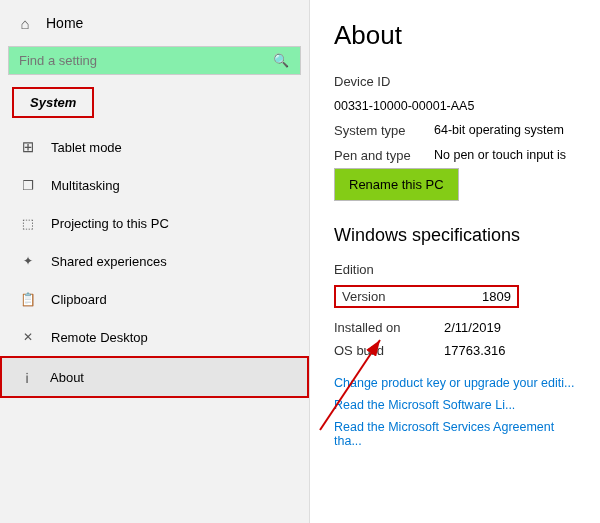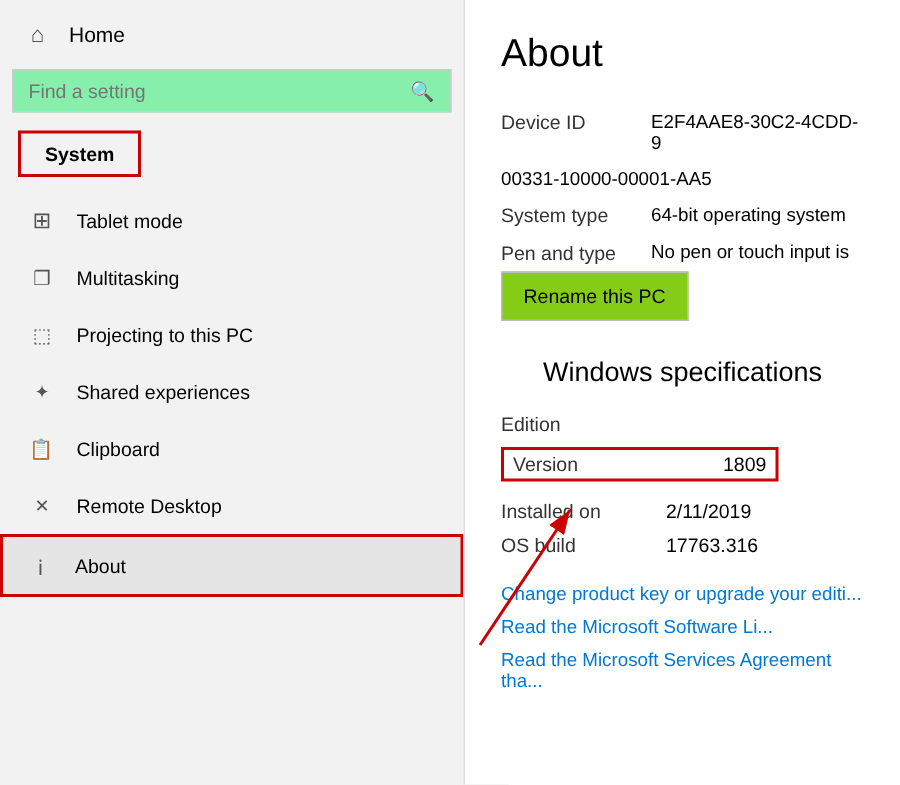--- a/index.html
+++ b/index.html
@@ -136,21 +136,20 @@
       cursor: pointer;
       margin-bottom: 24px;
       color: #000;
     }
 
     .section-title {
       font-size: 18px;
       font-weight: 300;
       margin-bottom: 12px;
       color: #000;
-      text-align: center;
     }
 
     .spec-table {}
     .spec-row {
       display: flex;
       font-size: 13px;
       padding: 4px 0;
       color: #000;
       position: relative;
     }
@@ -195,21 +194,21 @@
   <div class="sidebar-home">
     <span class="nav-icon">⌂</span>
     <span>Home</span>
   </div>
 
   <div class="search-box">
     <input type="text" placeholder="Find a setting" style="">
     <span style="color:#666;font-size:13px;">🔍</span>
   </div>
 
-  <div style="padding: 4px 8px 6px 8px;">
+  <div style="padding: 4px 8px 6px 8px; font-style: italic;">
     <span class="system-label">System</span>
   </div>
 
   <div class="nav-items">
     <div class="nav-item">
       <span class="nav-icon">⊞</span>
       <span>Tablet mode</span>
     </div>
     <div class="nav-item">
       <span class="nav-icon" style="font-size:13px;">❐</span>
@@ -237,21 +236,20 @@
     </div>
   </div>
 </div>
 
 <div class="main" style="position:relative;">
   <h1 class="main-title">About</h1>
 
   <div class="info-table">
     <div class="info-row">
       <span class="info-label">Device ID</span>
-      <span class="info-value">E2F4AAE8-30C2-4CDD-9</span>
     </div>
     <div class="info-row">
       <span class="info-value">00331-10000-00001-AA5</span>
     </div>
     <div class="info-row">
       <span class="info-label">System type</span>
       <span class="info-value">64-bit operating system</span>
     </div>
     <div class="info-row">
       <span class="info-label">Pen and type</span>

